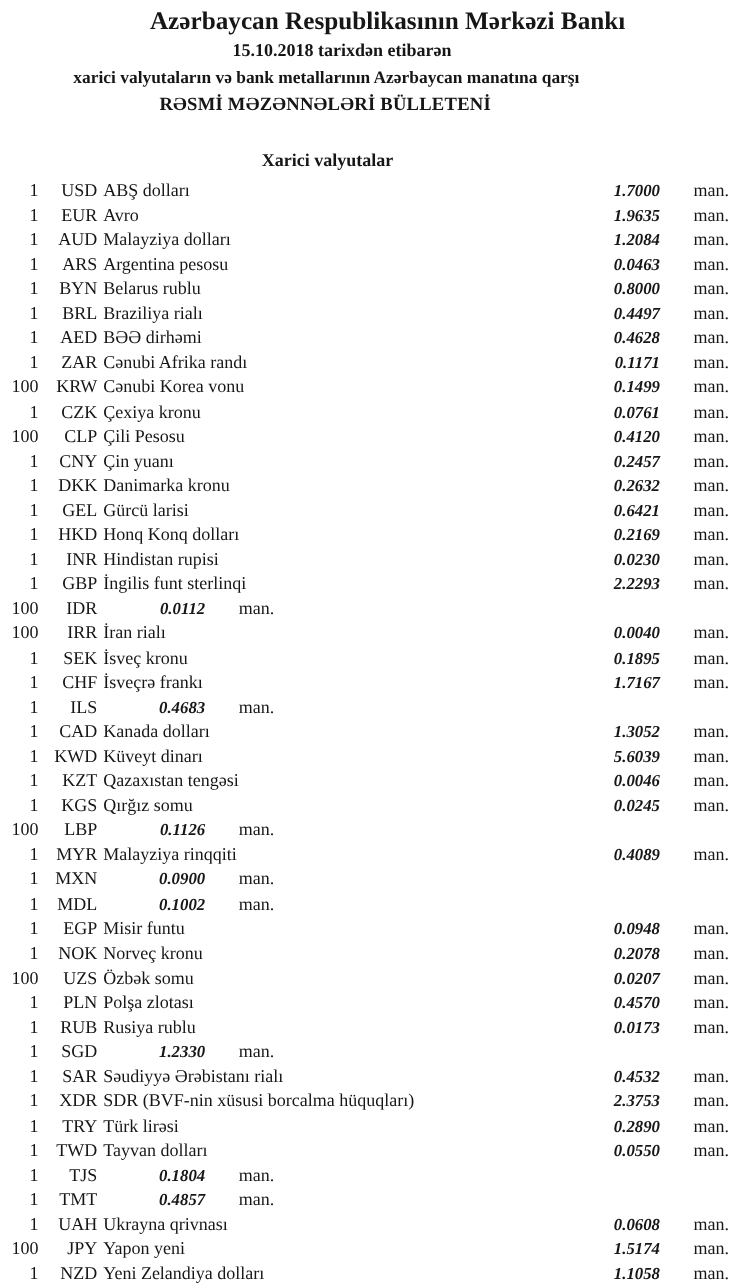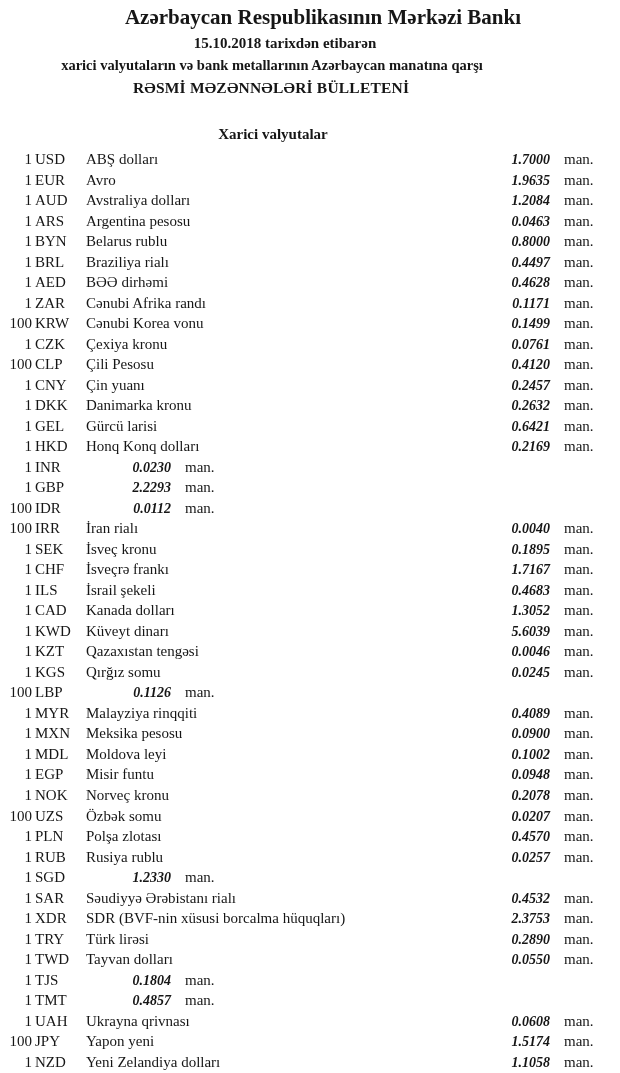--- a/index.html
+++ b/index.html
@@ -23,24 +23,24 @@
   .table { position: absolute; top: 149px; left: 0; right: 0; }
   .row {
     display: flex;
     align-items: baseline;
     height: 20.52px;
     line-height: 20.52px;
     font-size: 15px;
     white-space: nowrap;
   }
   .qty  { width: 32px;  text-align: right; flex: none; }
-  .code { width: 46px;  text-align: left; margin-left: 3px; flex: none; }
+  .code { width: 46px;  text-align: right; margin-left: 3px; flex: none; }
   .name { flex: 1; padding-left: 5px; overflow: hidden; }
   .rate { width: 90px; text-align: right; font-weight: bold; font-style: italic; font-size: 14px; flex: none; }
-  .unit { width: 70px; padding-left: 14px; flex: none; }
+  .unit { width: 70px; padding-left: 28px; flex: none; }
 </style>
 </head>
 <body style="background: rgb(255, 255, 255); color: rgb(22, 22, 22);">
 
 <div class="page">
   <div class="h-line h-line1">Azərbaycan Respublikasının Mərkəzi Bankı</div>
   <div class="h-line h-line2">15.10.2018 tarixdən etibarən</div>
   <div class="h-line h-line3">xarici valyutaların və bank metallarının Azərbaycan manatına qarşı</div>
   <div class="h-line h-line4">RƏSMİ MƏZƏNNƏLƏRİ BÜLLETENİ</div>
   <div class="h-line section-title">Xarici valyutalar</div>
@@ -57,21 +57,21 @@
     <span class="qty">1</span>
     <span class="code">EUR</span>
     <span class="name">Avro</span>
     <span class="rate">1.9635</span>
     <span class="unit">man.</span>
   </div>
 
   <div class="row">
     <span class="qty">1</span>
     <span class="code">AUD</span>
-    <span class="name">Avstraliya dolları</span>
+    <span class="name">Malayziya dolları</span>
     <span class="rate">1.2084</span>
     <span class="unit">man.</span>
   </div>
 
   <div class="row">
     <span class="qty">1</span>
     <span class="code">ARS</span>
     <span class="name">Argentina pesosu</span>
     <span class="rate">0.0463</span>
     <span class="unit">man.</span>
@@ -161,27 +161,29 @@
     <span class="qty">1</span>
     <span class="code">HKD</span>
     <span class="name">Honq Konq dolları</span>
     <span class="rate">0.2169</span>
     <span class="unit">man.</span>
   </div>
 
   <div class="row">
     <span class="qty">1</span>
     <span class="code">INR</span>
+    <span class="name">Hindistan rupisi</span>
     <span class="rate">0.0230</span>
     <span class="unit">man.</span>
   </div>
 
   <div class="row">
     <span class="qty">1</span>
     <span class="code">GBP</span>
+    <span class="name">İngilis funt sterlinqi</span>
     <span class="rate">2.2293</span>
     <span class="unit">man.</span>
   </div>
 
   <div class="row">
     <span class="qty">100</span>
     <span class="code">IDR</span>
     <span class="rate">0.0112</span>
     <span class="unit">man.</span>
   </div>
@@ -206,21 +208,20 @@
     <span class="qty">1</span>
     <span class="code">CHF</span>
     <span class="name">İsveçrə frankı</span>
     <span class="rate">1.7167</span>
     <span class="unit">man.</span>
   </div>
 
   <div class="row">
     <span class="qty">1</span>
     <span class="code">ILS</span>
-    <span class="name">İsrail şekeli</span>
     <span class="rate">0.4683</span>
     <span class="unit">man.</span>
   </div>
 
   <div class="row">
     <span class="qty">1</span>
     <span class="code">CAD</span>
     <span class="name">Kanada dolları</span>
     <span class="rate">1.3052</span>
     <span class="unit">man.</span>
@@ -261,29 +262,27 @@
     <span class="qty">1</span>
     <span class="code">MYR</span>
     <span class="name">Malayziya rinqqiti</span>
     <span class="rate">0.4089</span>
     <span class="unit">man.</span>
   </div>
 
   <div class="row">
     <span class="qty">1</span>
     <span class="code">MXN</span>
-    <span class="name">Meksika pesosu</span>
     <span class="rate">0.0900</span>
     <span class="unit">man.</span>
   </div>
 
   <div class="row">
     <span class="qty">1</span>
     <span class="code">MDL</span>
-    <span class="name">Moldova leyi</span>
     <span class="rate">0.1002</span>
     <span class="unit">man.</span>
   </div>
 
   <div class="row">
     <span class="qty">1</span>
     <span class="code">EGP</span>
     <span class="name">Misir funtu</span>
     <span class="rate">0.0948</span>
     <span class="unit">man.</span>
@@ -310,21 +309,21 @@
     <span class="code">PLN</span>
     <span class="name">Polşa zlotası</span>
     <span class="rate">0.4570</span>
     <span class="unit">man.</span>
   </div>
 
   <div class="row">
     <span class="qty">1</span>
     <span class="code">RUB</span>
     <span class="name">Rusiya rublu</span>
-    <span class="rate">0.0257</span>
+    <span class="rate">0.0173</span>
     <span class="unit">man.</span>
   </div>
 
   <div class="row">
     <span class="qty">1</span>
     <span class="code">SGD</span>
     <span class="rate">1.2330</span>
     <span class="unit">man.</span>
   </div>
 

